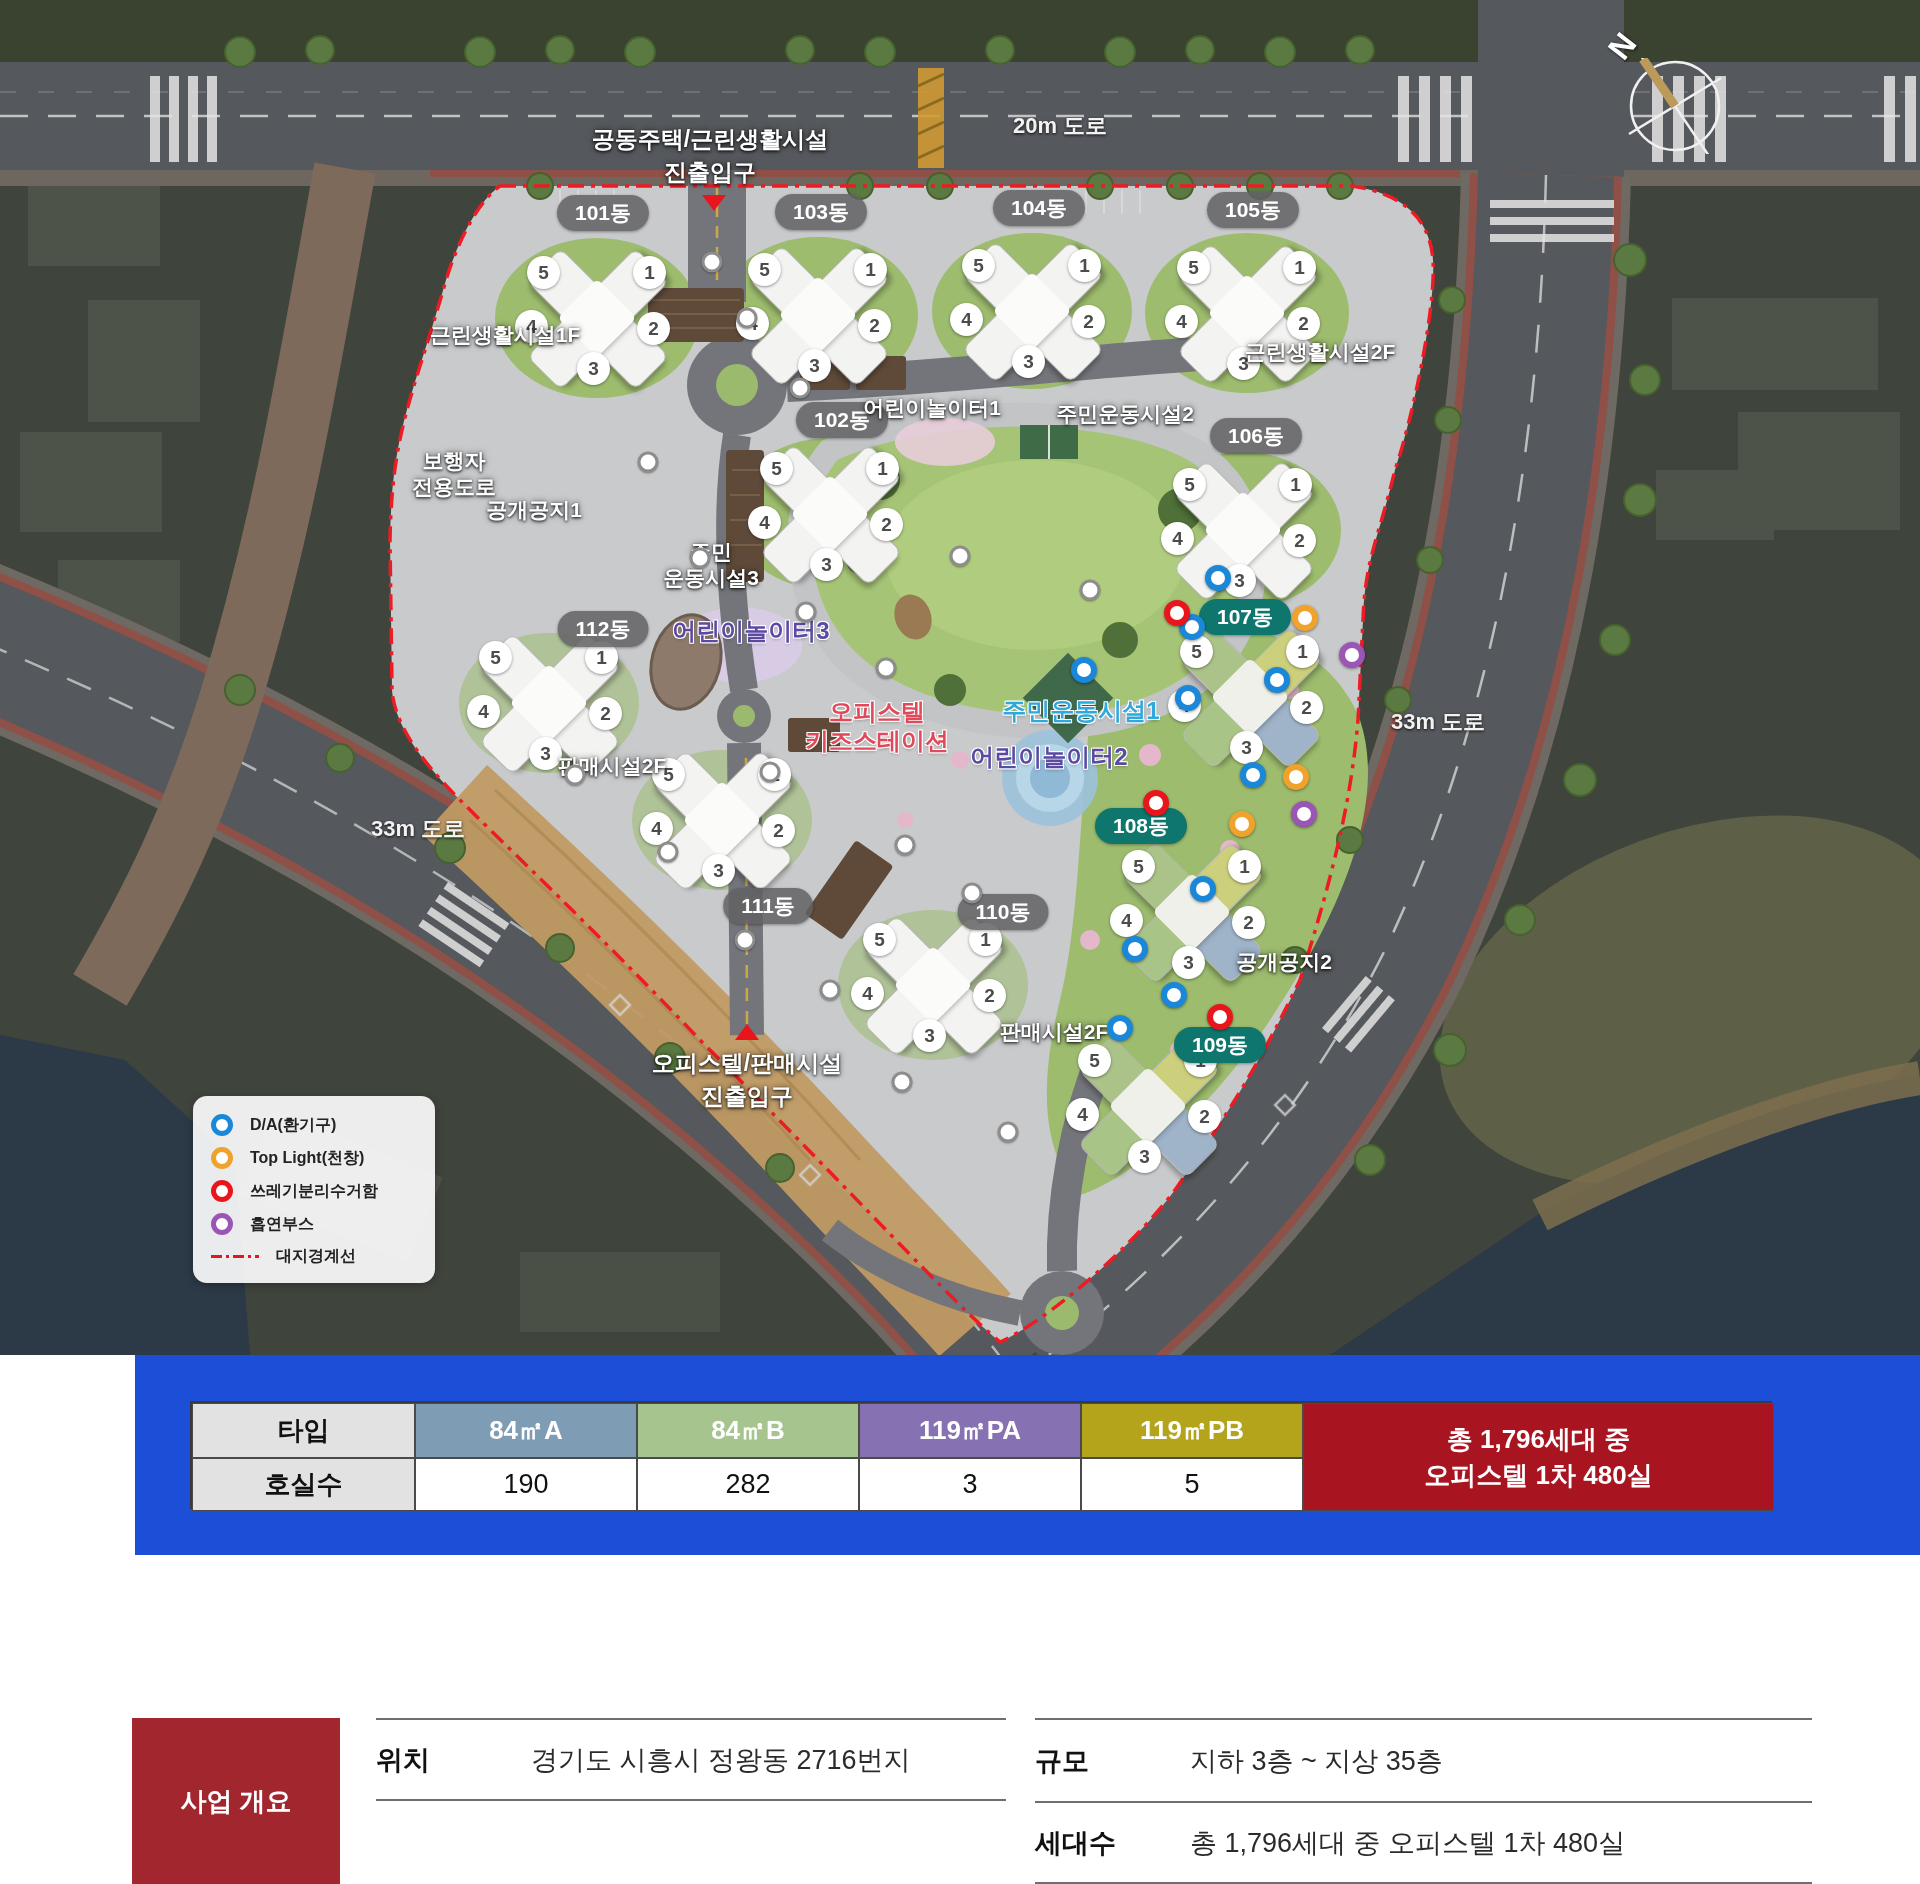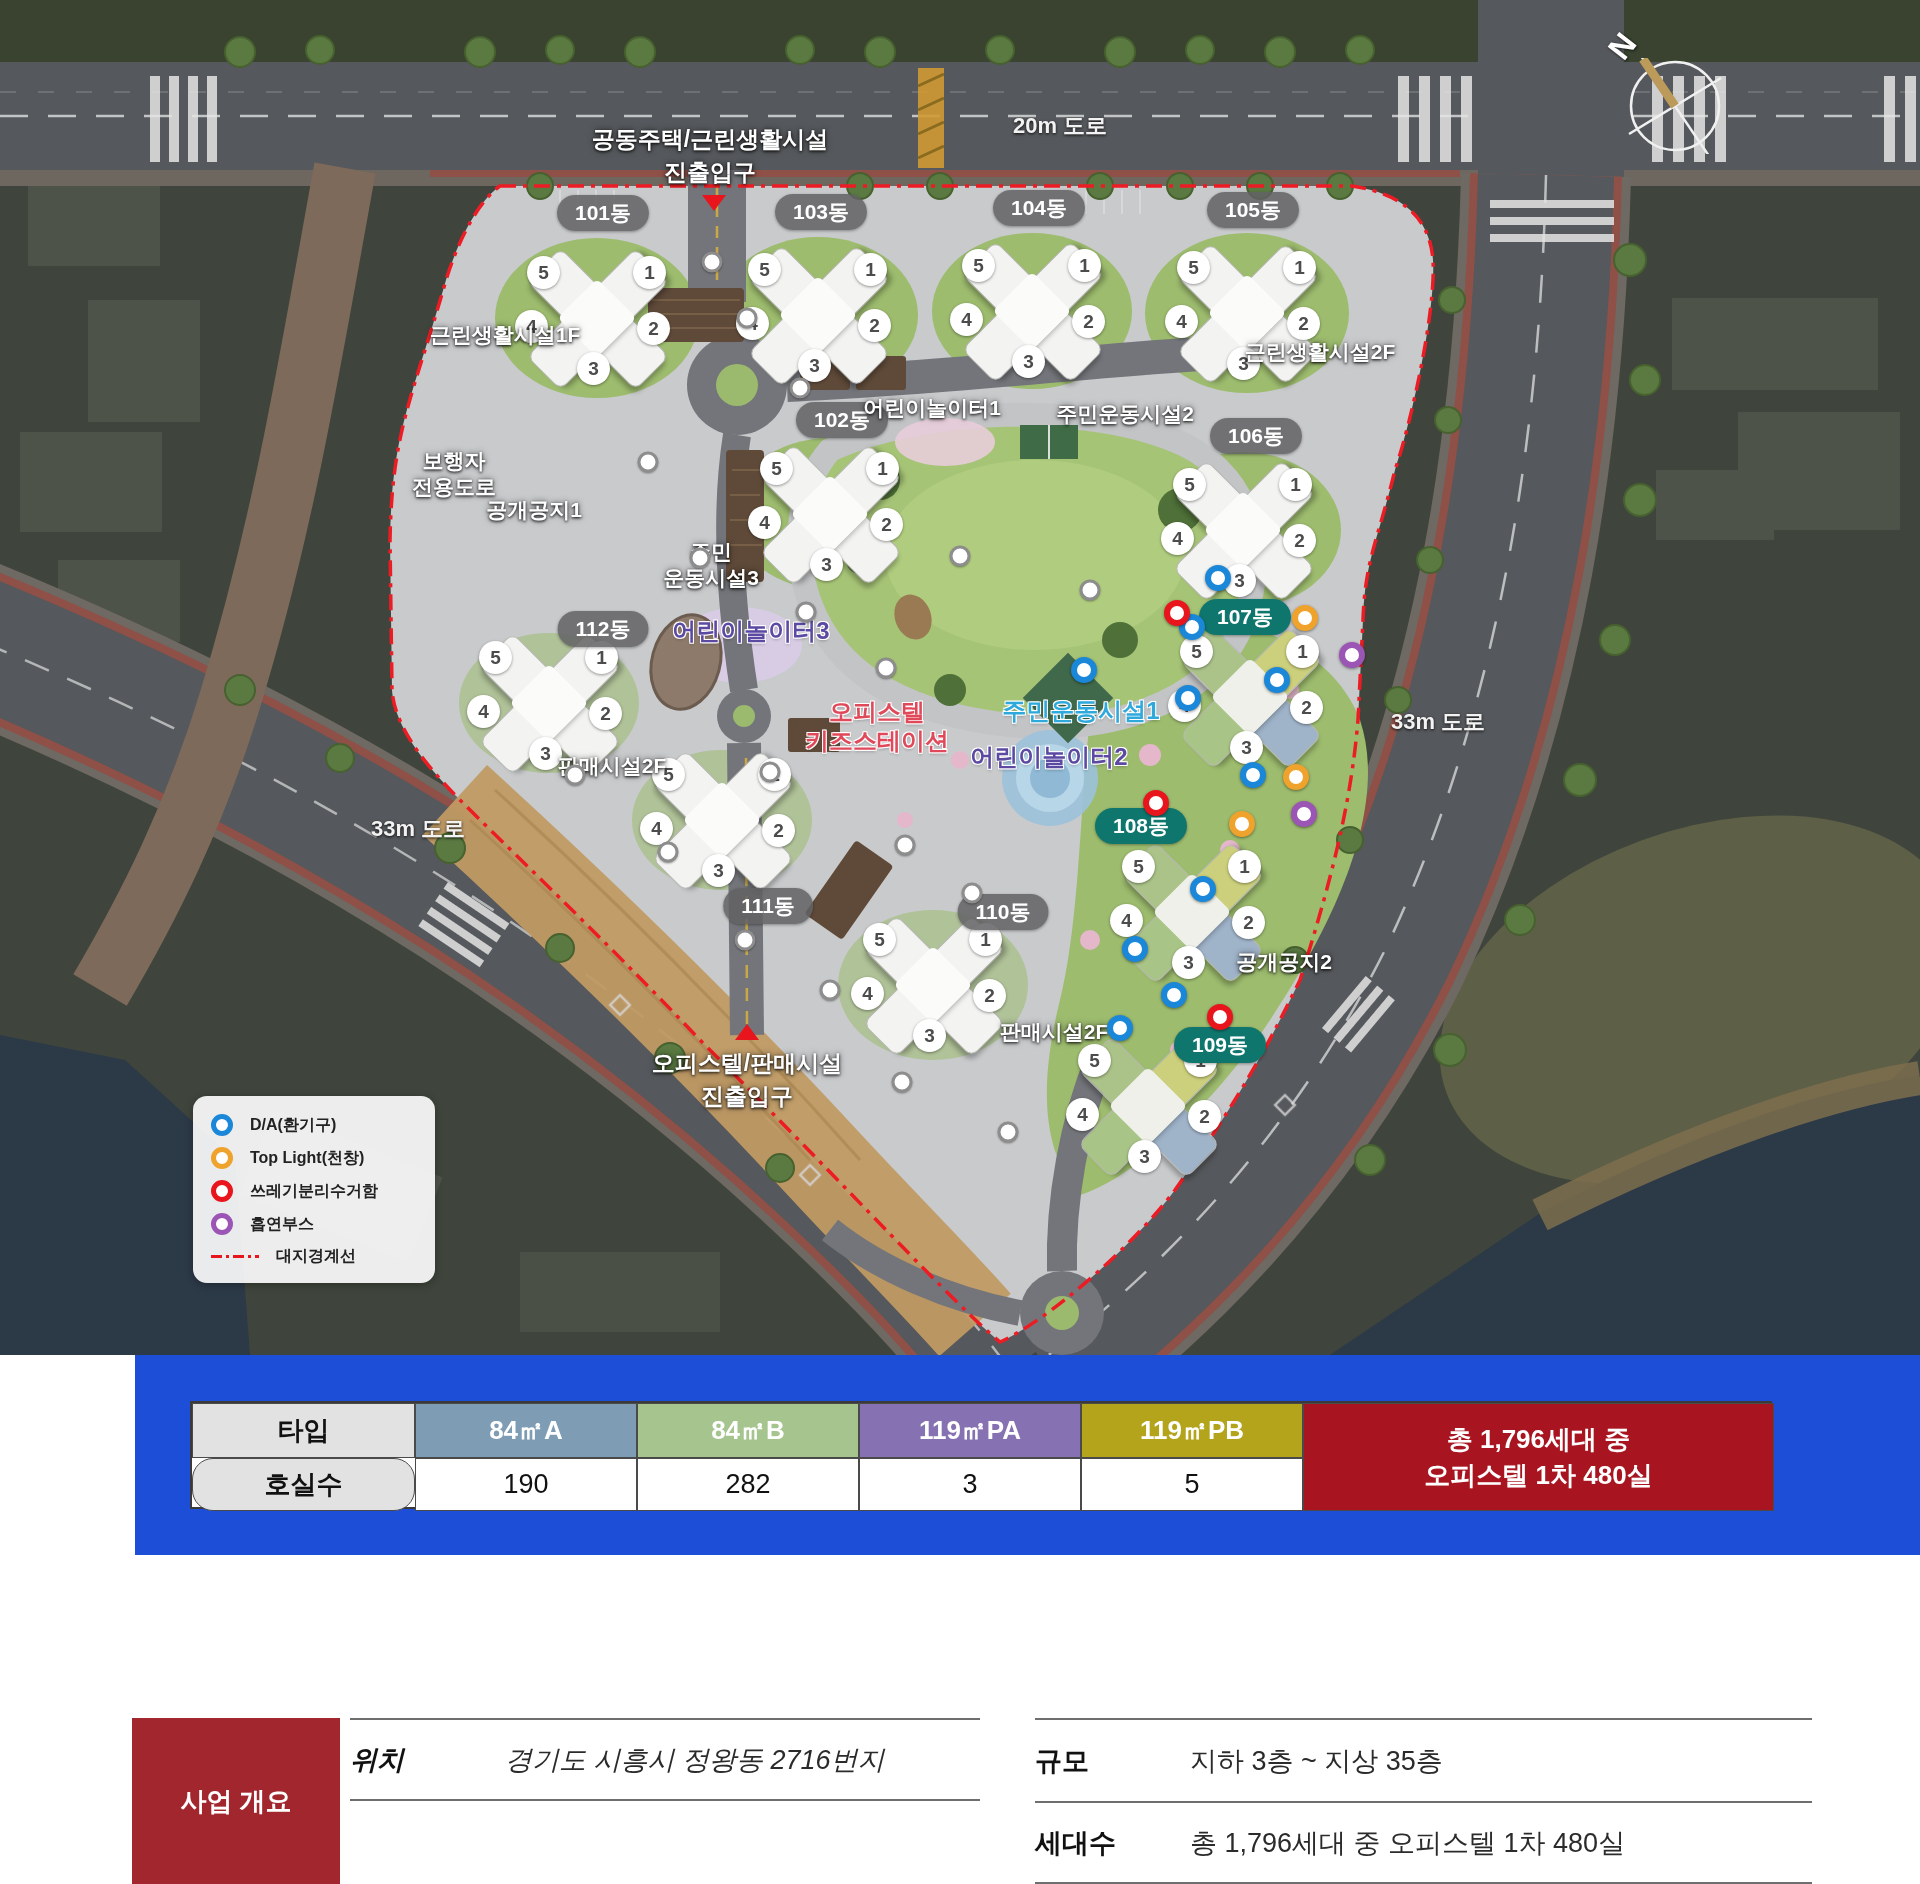--- a/index.html
+++ b/index.html
@@ -66,21 +66,21 @@
            box-sizing:border-box;font-size:26px;}
   .tt-head{background:#e2e2e2;font-weight:700;color:#111;}
   .tt-type{color:#fff;font-weight:700;}
   .tt-val{background:#fff;color:#111;font-size:27px;}
   .tt-sum{flex-direction:column;color:#fff;font-weight:700;font-size:26px;line-height:1.4;text-align:center;}
   
   .overview{position:absolute;left:0;top:1555px;width:1920px;height:329px;background:#fff;}
   .ov-title{position:absolute;left:132px;top:163px;width:208px;height:166px;background:#a2262e;
             color:#fff;font-weight:700;font-size:26px;display:flex;align-items:center;justify-content:center;}
   .ov-col{position:absolute;top:163px;height:166px;}
-  .ov-col1{left:350px;width:630px;font-style:italic;}
+  .ov-col1{left:376px;width:630px;}
   .ov-col2{left:1035px;width:777px;}
   .ov-row{height:83px;border-top:2px solid #6e6e6e;display:flex;align-items:center;box-sizing:border-box;}
   .ov-row:last-child{border-bottom:2px solid #6e6e6e;}
   .ov-lab{width:155px;font-weight:700;font-size:27px;color:#111;flex:0 0 auto;}
   .ov-val{font-size:27px;color:#2b2b2b;}
 </style>
 </head>
 <body>
 
 <div class="page">
@@ -600,21 +600,21 @@
         <line x1="2" y1="76" x2="94" y2="20" stroke="#f0f0f0" stroke-width="2.5"></line>
         <line x1="16" y1="1" x2="48" y2="48" stroke="#bb9a5a" stroke-width="9"></line>
       </svg>
       <span class="compass-n">N</span>
     </div>
   </div>
 
   <div class="band">
     <div class="type-table" id="type-table">
         <div class="tt-cell tt-head" style="grid-area: 1 / 1;">타입</div>
-        <div class="tt-cell tt-head" style="grid-area: 2 / 1; border-radius: 21px;">호실수</div>
+        <div class="tt-cell tt-head" style="grid-area: 2 / 1;">호실수</div>
         <div class="tt-cell tt-type" style="grid-area: 1 / 2; background: rgb(127, 156, 181);">84㎡A</div>
         <div class="tt-cell tt-val" style="grid-area: 2 / 2; text-align: right;">190</div>
         <div class="tt-cell tt-type" style="grid-area: 1 / 3; background: rgb(165, 196, 142);">84㎡B</div>
         <div class="tt-cell tt-val" style="grid-area: 2 / 3;">282</div>
         <div class="tt-cell tt-type" style="grid-area: 1 / 4; background: rgb(134, 114, 178);">119㎡PA</div>
         <div class="tt-cell tt-val" style="grid-area: 2 / 4;">3</div>
         <div class="tt-cell tt-type" style="grid-area: 1 / 5; background: rgb(179, 164, 28);">119㎡PB</div>
         <div class="tt-cell tt-val" style="grid-area: 2 / 5;">5</div>
         <div class="tt-cell tt-sum" style="grid-area: 1 / 6 / 3; background: rgb(168, 20, 31);">
           <div>총 1,796세대 중</div>

